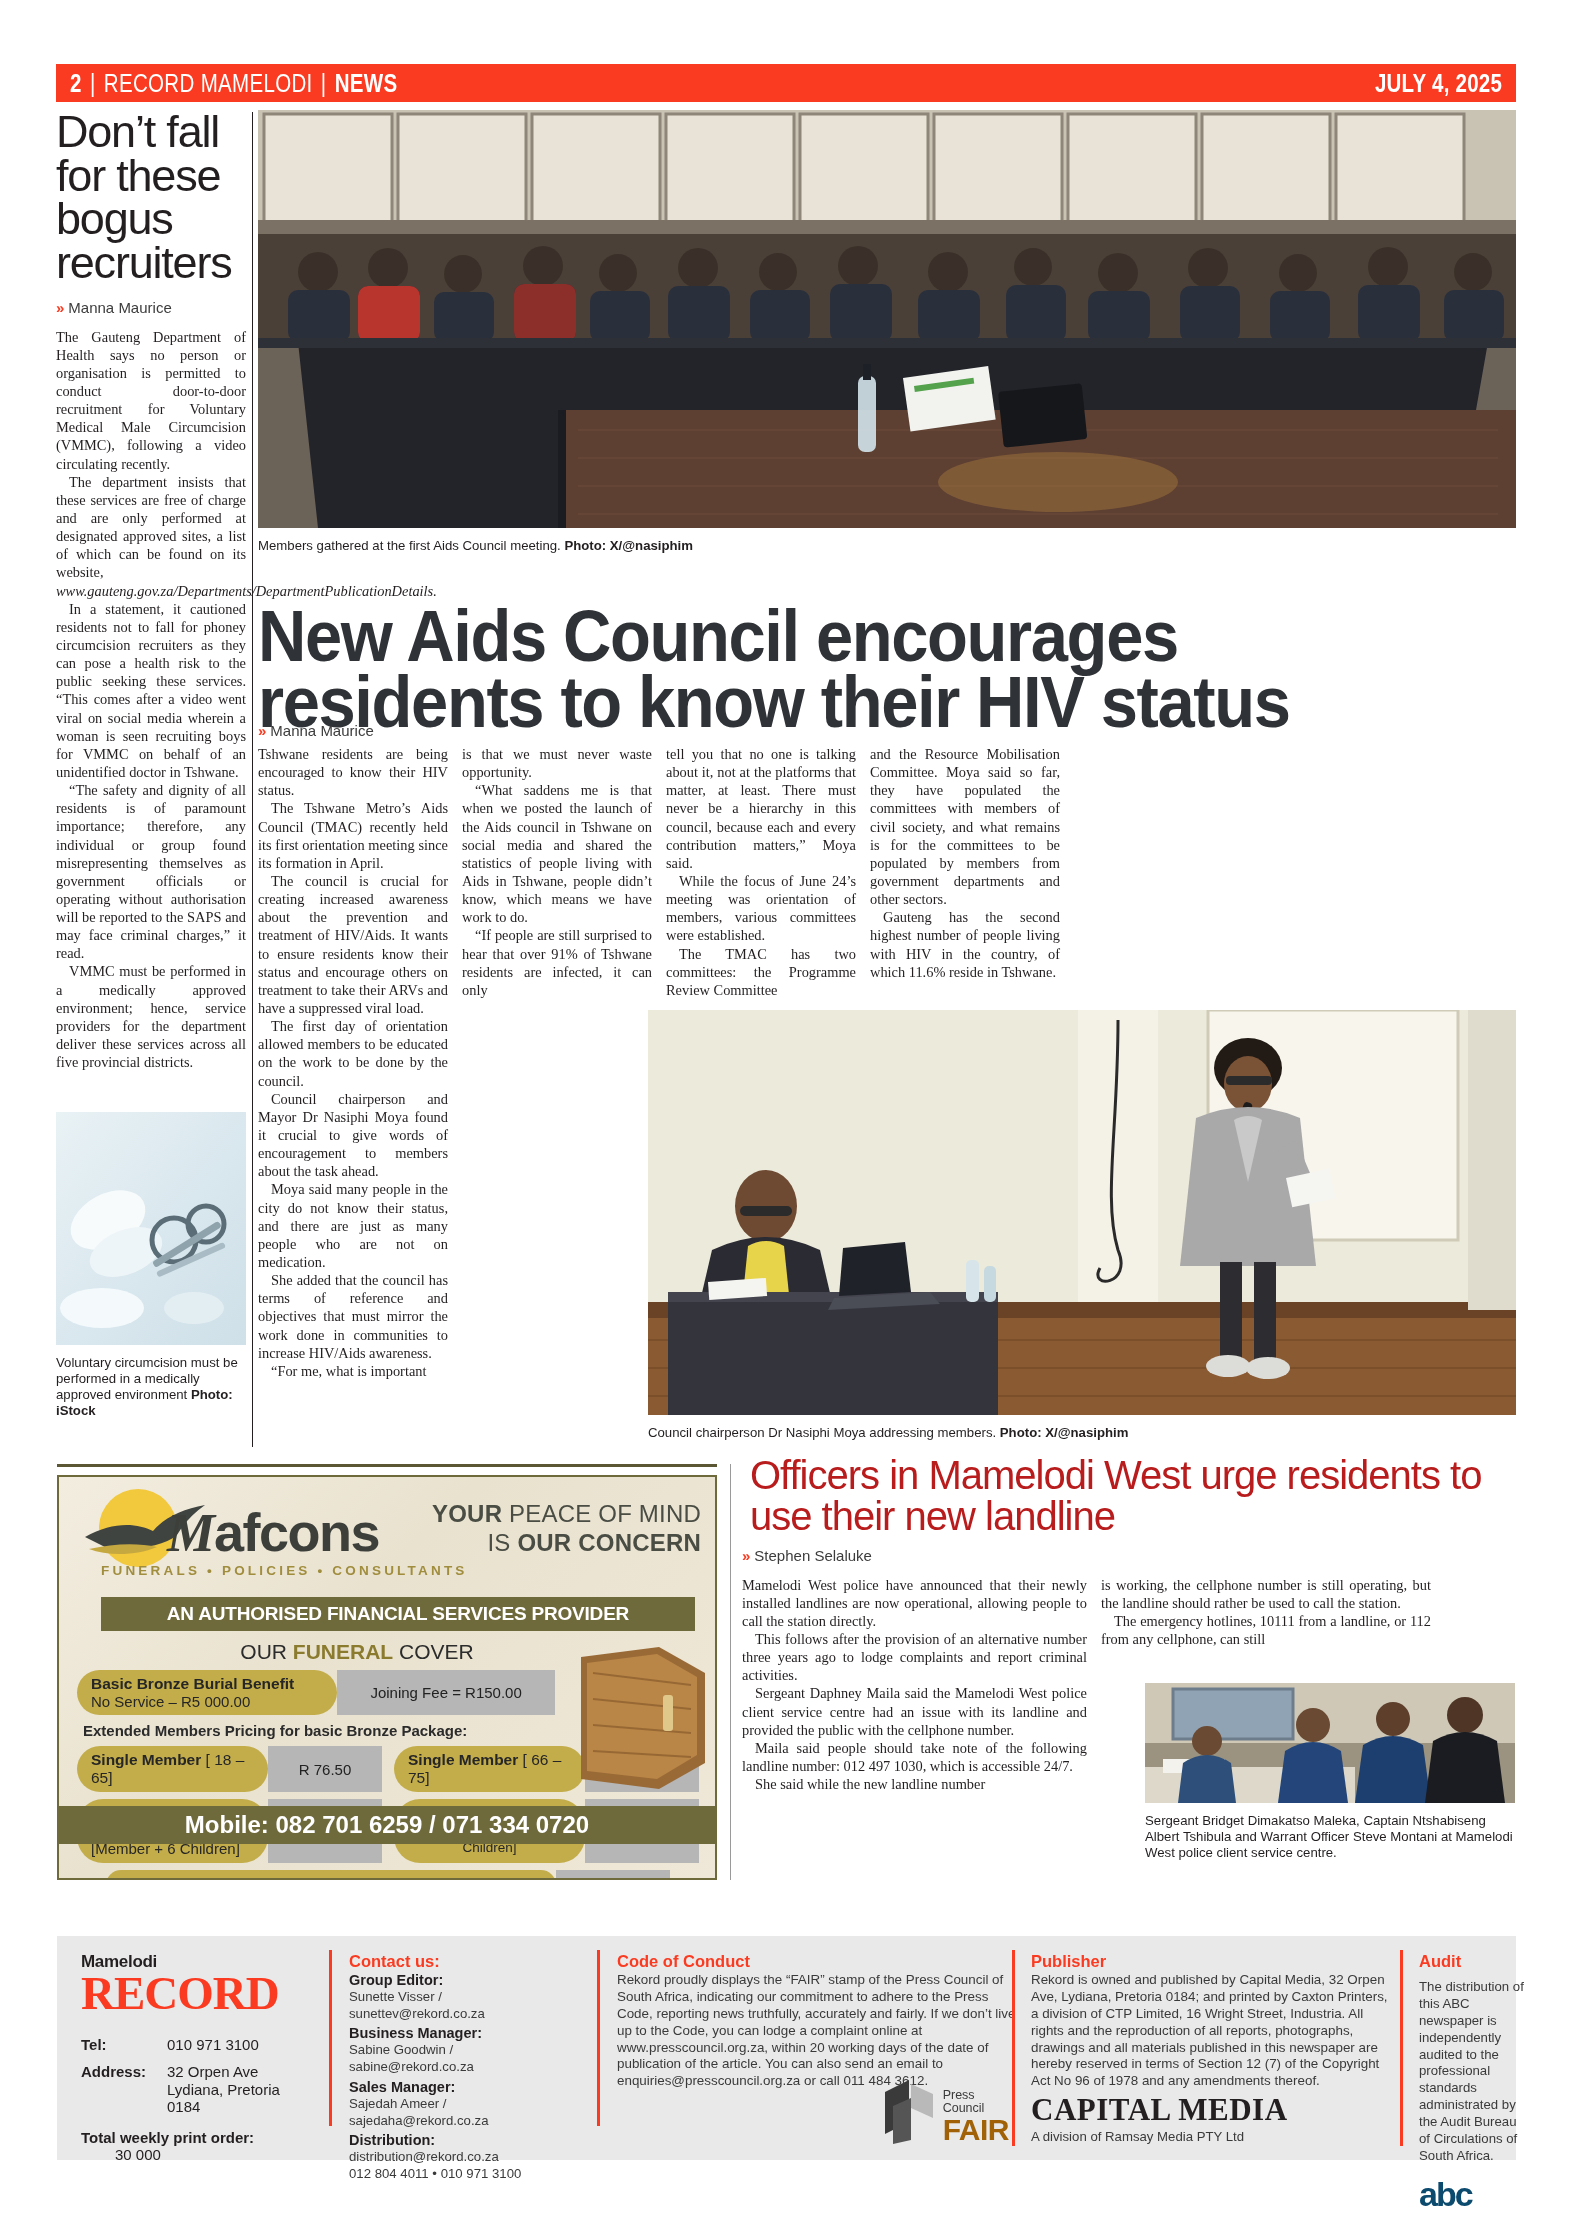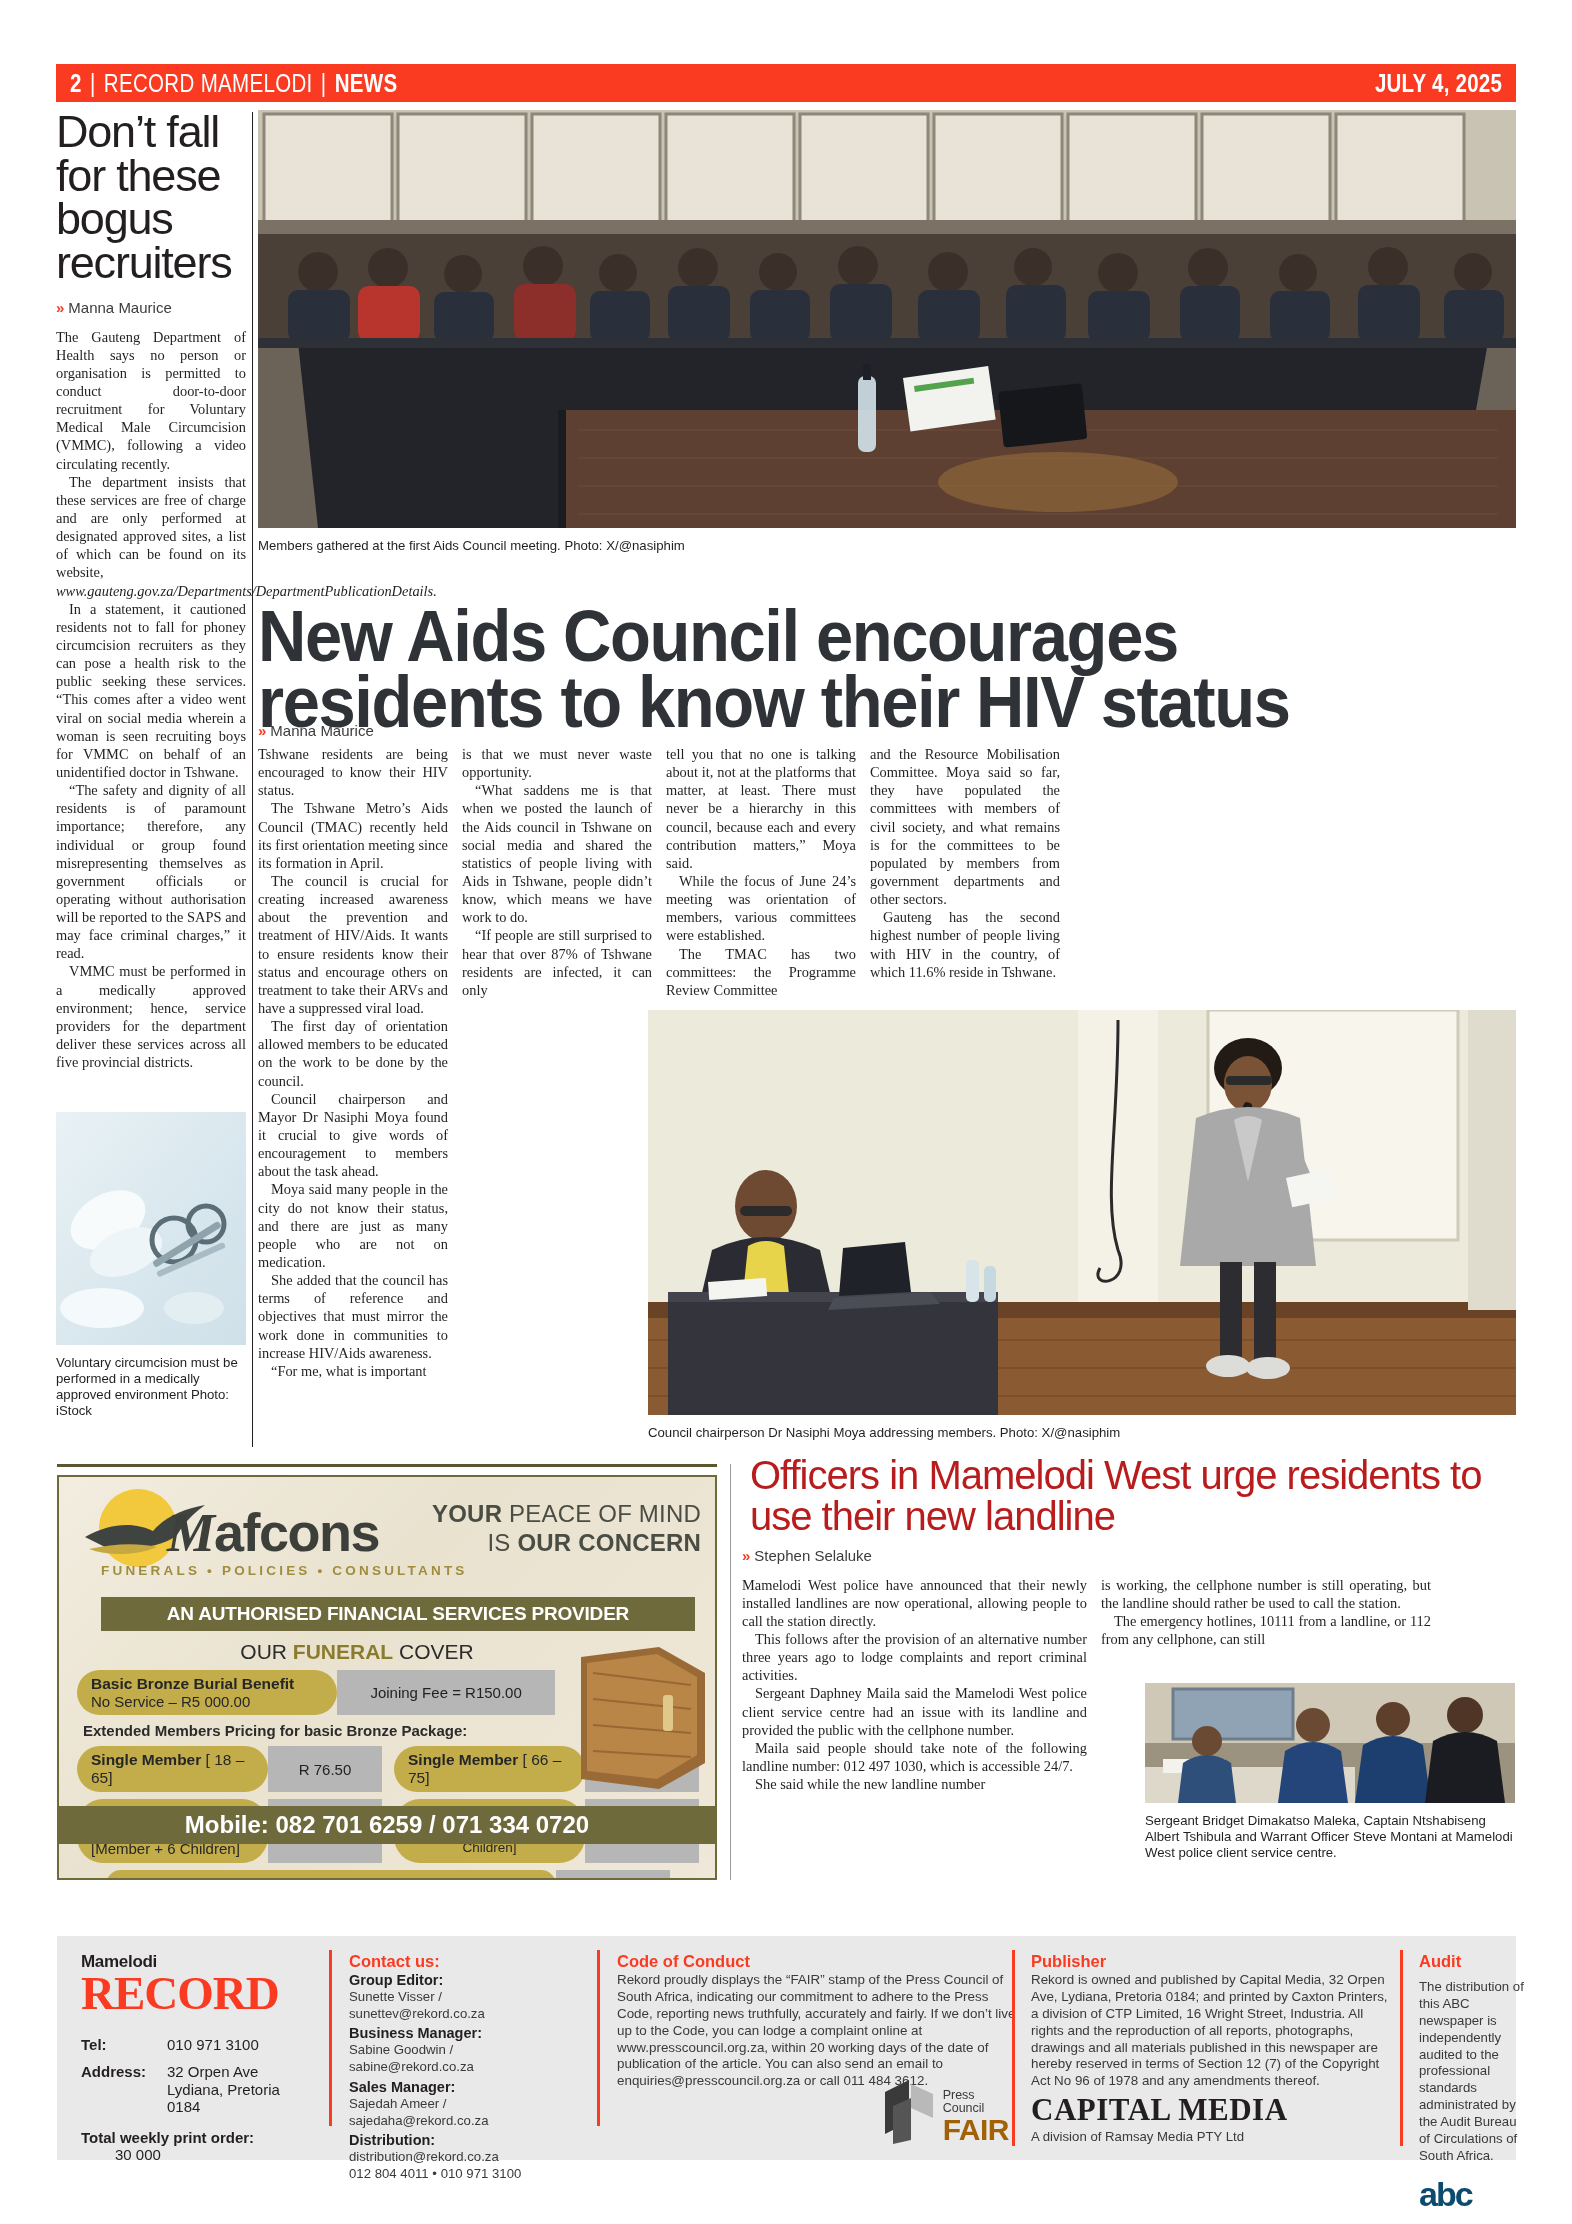--- a/index.html
+++ b/index.html
@@ -21,21 +21,21 @@
   .byline{display:flex;align-items:center;gap:7px;font-size:15px;color:#3c3c3c;margin:8px 0 12px 0;font-weight:400;}
   .chev{color:#fa3b21;font-weight:bold;font-size:15px;letter-spacing:-3px;}
   .body-ser{font-family:"Liberation Serif",serif;font-size:14.4px;line-height:1.26;text-align:justify;color:#231f20;}
   .body-ser p{margin:0;text-indent:13px;}
   .body-ser p.first{text-indent:0;}
   .body-ser i{font-style:italic;}
   .rule-v{position:absolute;background:#231f20;width:1px;}
 
   .photo{background:#c9c9c9;overflow:hidden;position:relative;}
   .cap{font-family:"Liberation Sans",sans-serif;font-size:13.2px;line-height:1.22;color:#231f20;margin-top:5px;}
-  .cap b{font-weight:normal;}
+  .cap b{font-weight:bold;}
 
   
   .hero-photo{position:absolute;left:258px;top:110px;width:1258px;height:418px;}
   .hero-cap{position:absolute;left:258px;top:533px;width:1258px;}
   .hl-main{position:absolute;left:258px;top:556px;width:1262px;font-family:"Liberation Sans",sans-serif;font-weight:bold;font-size:72px;line-height:.91;letter-spacing:-1.5px;color:#2f3337;transform:scaleX(.93);transform-origin:left top;}
 
   .art2{position:absolute;left:258px;top:722px;width:1258px;}
   .cols4{display:flex;gap:0;}
   .c4{width:190px;padding-right:0;}
   .c4 + .c4{margin-left:0;}
@@ -236,21 +236,21 @@
         <p>The council is crucial for creating increased awareness about the prevention and treatment of HIV/Aids. It wants to ensure residents know their status and encourage others on treatment to take their ARVs and have a suppressed viral load.</p>
         <p>The first day of orientation allowed members to be educated on the work to be done by the council.</p>
         <p>Council chairperson and Mayor Dr Nasiphi Moya found it crucial to give words of encouragement to members about the task ahead.</p>
         <p>Moya said many people in the city do not know their status, and there are just as many people who are not on medication.</p>
         <p>She added that the council has terms of reference and objectives that must mirror the work done in communities to increase HIV/Aids awareness.</p>
         <p>“For me, what is important</p>
       </div>
       <div class="c4 body-ser" style="width:190px;margin-left:14px;">
         <p class="first">is that we must never waste opportunity.</p>
         <p>“What saddens me is that when we posted the launch of the Aids council in Tshwane on social media and shared the statistics of people living with Aids in Tshwane, people didn’t know, which means we have work to do.</p>
-        <p>“If people are still surprised to hear that over 87% of Tshwane residents are infected, it can only</p>
+        <p>“If people are still surprised to hear that over 91% of Tshwane residents are infected, it can only</p>
       </div>
       <div class="c4 body-ser" style="width:190px;margin-left:14px;">
         <p class="first">tell you that no one is talking about it, not at the platforms that matter, at least. There must never be a hierarchy in this council, because each and every contribution matters,” Moya said.</p>
         <p>While the focus of June 24’s meeting was orientation of members, various committees were established.</p>
         <p>The TMAC has two committees: the Programme Review Committee</p>
       </div>
       <div class="c4 body-ser" style="width:190px;margin-left:14px;">
         <p class="first">and the Resource Mobilisation Committee. Moya said so far, they have populated the committees with members of civil society, and what remains is for the committees to be populated by members from government departments and other sectors.</p>
         <p>Gauteng has the second highest number of people living with HIV in the country, of which 11.6% reside in Tshwane.</p>
       </div>

